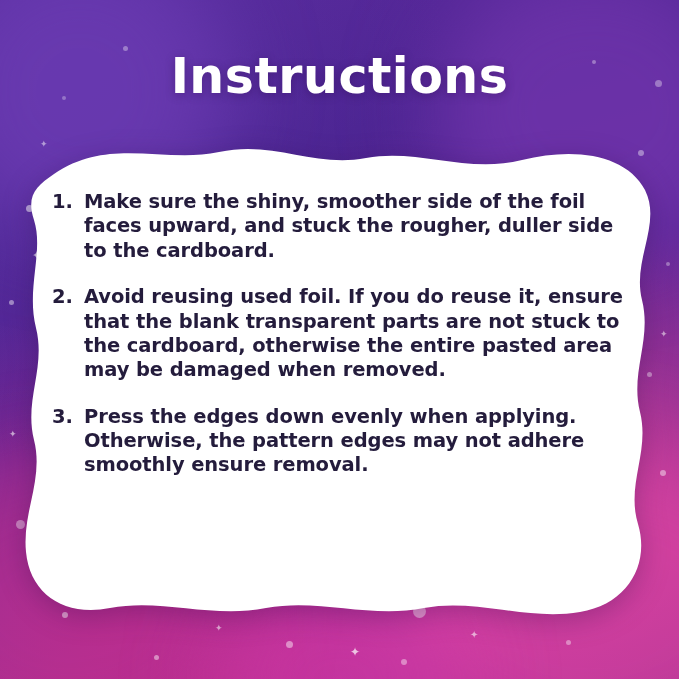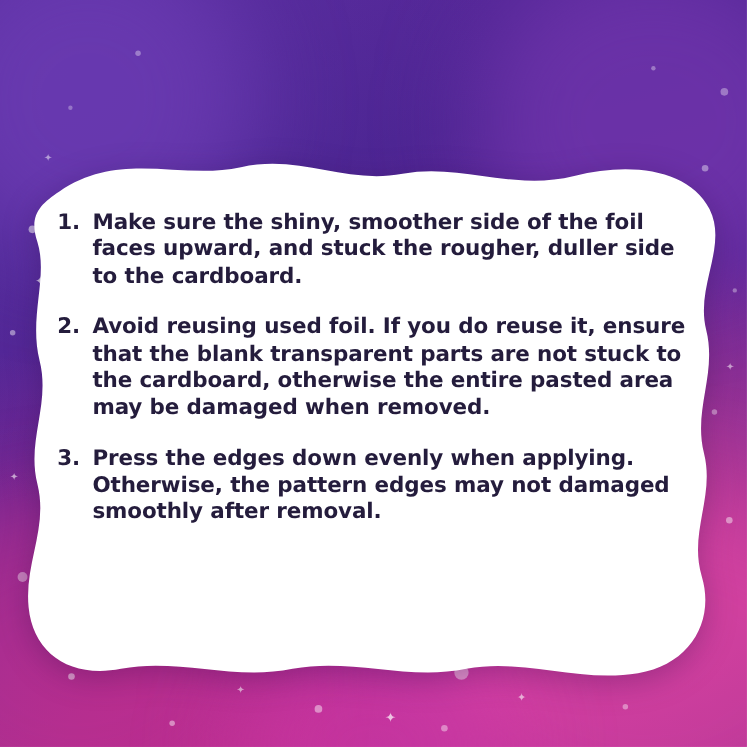--- a/index.html
+++ b/index.html
@@ -152,20 +152,21 @@
   <div class="star" style="left:9px;   top:430px; font-size:9px;  opacity:.6;">✦</div>
   <div class="star" style="left:96px;  top:585px; font-size:10px; opacity:.65;">✦</div>
   <div class="star" style="left:215px; top:624px; font-size:9px;  opacity:.6;">✦</div>
   <div class="star" style="left:350px; top:646px; font-size:12px; opacity:.7;">✦</div>
   <div class="star" style="left:470px; top:630px; font-size:10px; opacity:.6;">✦</div>
   <div class="star" style="left:606px; top:508px; font-size:11px; opacity:.65;">✦</div>
   <div class="star" style="left:660px; top:330px; font-size:9px;  opacity:.55;">✦</div>
   <div class="star" style="left:626px; top:206px; font-size:10px; opacity:.55;">✦</div>
   <div class="star" style="left:40px;  top:140px; font-size:9px;  opacity:.5;">✦</div>
 
+  <div id="title">Instructions</div>
 
   <div id="card-wrap">
     <svg id="card-shape" viewBox="0 0 651 510" preserveAspectRatio="none">
       <path fill="#ffffff" d="
         M 40 46
         C 95 8, 150 36, 205 24
         C 260 12, 300 40, 352 30
         C 404 20, 452 46, 508 32
         C 560 19, 612 26, 631 62
         C 648 96, 618 132, 628 172
@@ -188,19 +189,19 @@
         <li>
           <span class="num">1.</span>
           <span>Make sure the shiny, smoother side of the foil faces upward, and stuck the rougher, duller side to the cardboard.</span>
         </li>
         <li>
           <span class="num">2.</span>
           <span>Avoid reusing used foil. If you do reuse it, ensure that the blank transparent parts are not stuck to the cardboard, otherwise the entire pasted area may be damaged when removed.</span>
         </li>
         <li>
           <span class="num">3.</span>
-          <span>Press the edges down evenly when applying. Otherwise, the pattern edges may not damaged smoothly after removal.</span>
+          <span>Press the edges down evenly when applying. Otherwise, the pattern edges may not adhere smoothly ensure removal.</span>
         </li>
       </ol>
     </div>
   </div>
 
 </div>
 
 </body></html>

